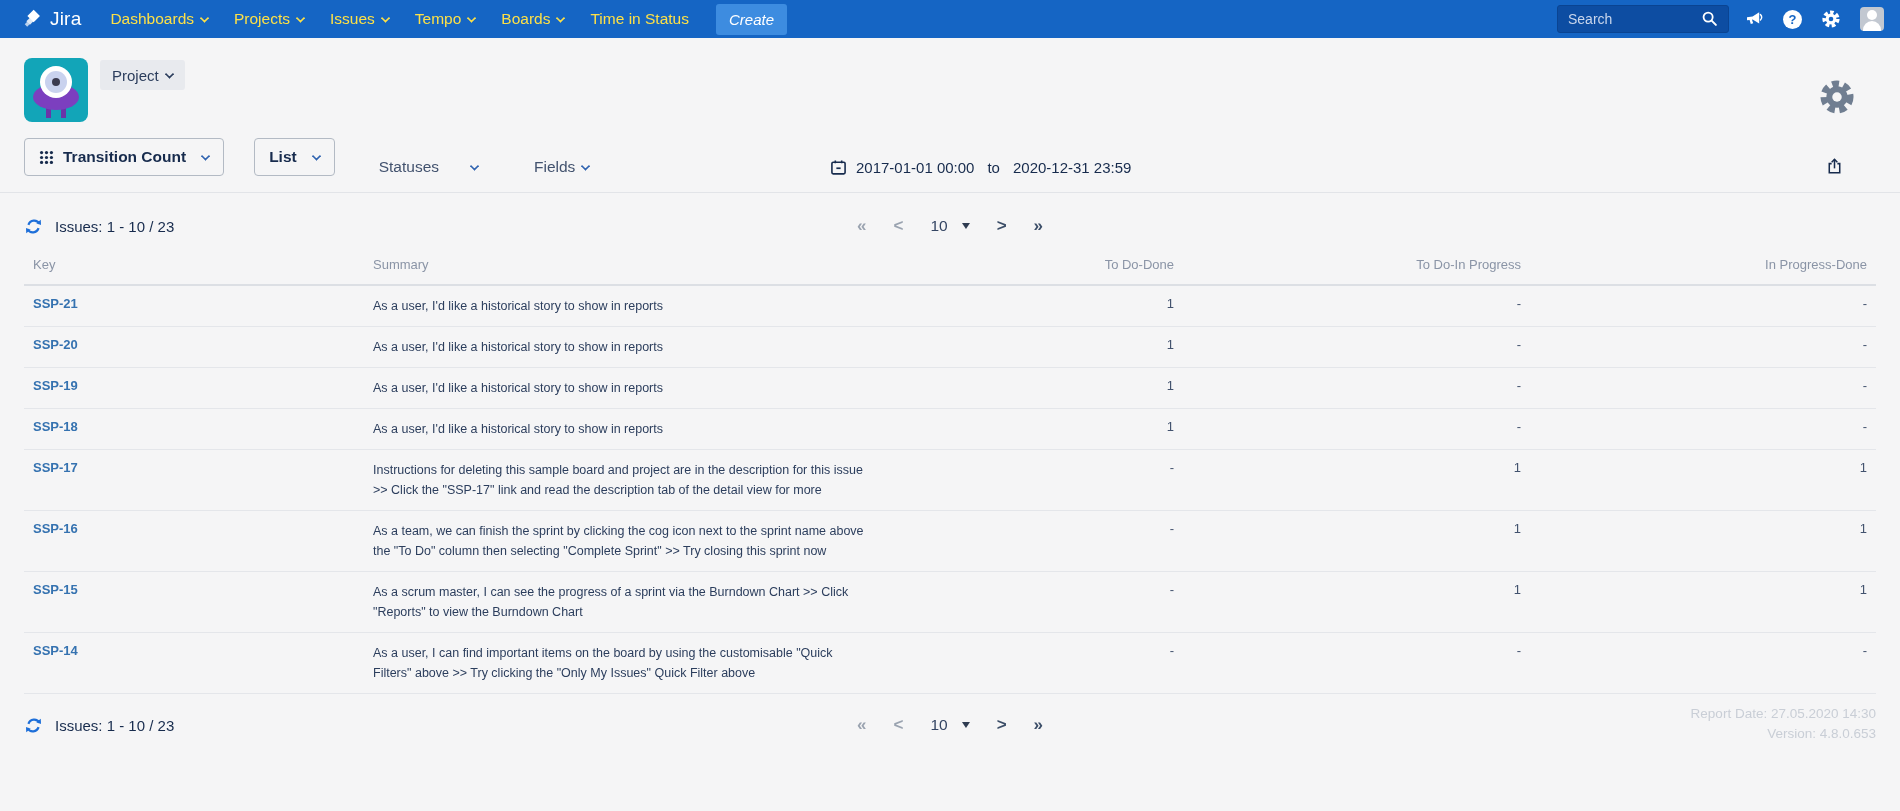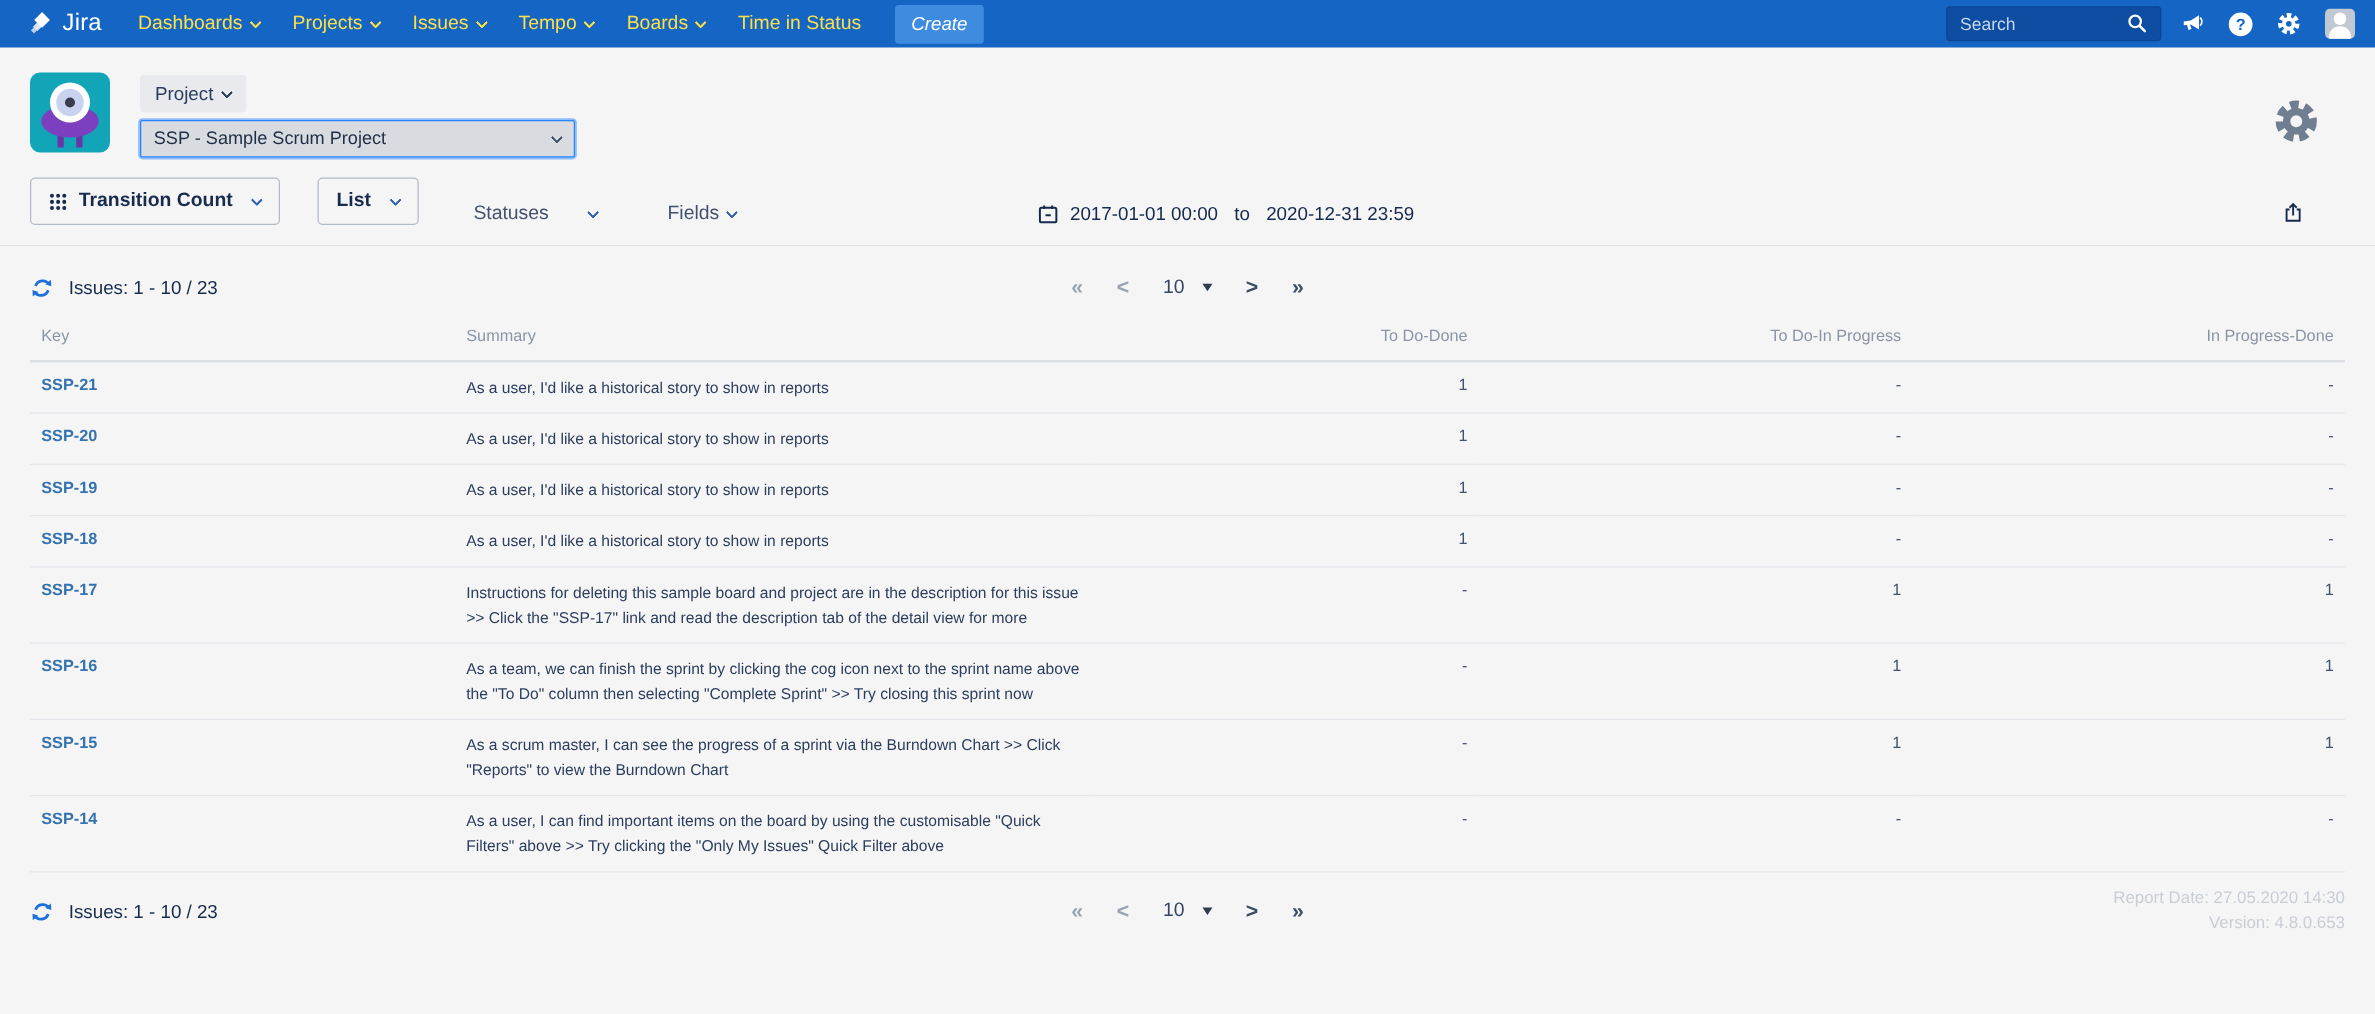--- a/index.html
+++ b/index.html
@@ -19,21 +19,21 @@
   .searchbox input { width:172px; height:28px; background:#0d4da2; border:1px solid #0a4492; border-radius:3px; color:#fff; font-size:14px; padding:0 30px 0 10px; font-family:inherit; }
   .searchbox input::placeholder { color:#c9d6ec; }
   .searchbox .mag { position:absolute; right:7px; top:5px; }
   .nav-ic { display:flex; align-items:center; justify-content:center; cursor:pointer; }
   .help-circle { width:19px; height:19px; border-radius:50%; background:#fff; color:#1565c4; font-weight:700; font-size:13px; display:flex; align-items:center; justify-content:center; }
   .avatar { width:24px; height:24px; border-radius:4px; background:#c2c8d1; position:relative; overflow:hidden; cursor:pointer; }
   .avatar::before { content:""; position:absolute; width:10px; height:10px; border-radius:50%; background:#fff; left:7px; top:3px; }
   .avatar::after { content:""; position:absolute; width:18px; height:12px; border-radius:9px 9px 0 0; background:#fff; left:3px; top:14px; }
 
   
-  .project-header { position:relative; padding:20px 24px 0 24px; display:flex; gap:24px; }
+  .project-header { position:relative; padding:20px 24px 0 24px; display:flex; gap:12px; }
   .proj-avatar { width:64px; height:64px; border-radius:8px; background:#12a5b8; position:relative; overflow:hidden; flex:0 0 auto; }
   .proj-avatar .ufo { position:absolute; width:46px; height:26px; border-radius:50%; background:#7c3fbf; left:9px; top:26px; }
   .proj-avatar .eye-w { position:absolute; width:32px; height:32px; border-radius:50%; background:#ffffff; left:16px; top:8px; }
   .proj-avatar .eye-i { position:absolute; width:22px; height:22px; border-radius:50%; background:#c9d2ee; left:21px; top:13px; }
   .proj-avatar .pupil { position:absolute; width:8px; height:8px; border-radius:50%; background:#3b3b4f; left:28px; top:20px; }
   .proj-avatar .leg1,.proj-avatar .leg2 { position:absolute; width:5px; height:10px; background:#6a34a8; top:50px; }
   .proj-avatar .leg1 { left:22px; } .proj-avatar .leg2 { left:37px; }
   .proj-controls { display:flex; flex-direction:column; align-items:flex-start; padding-top:2px; }
   .project-btn { background:#e8eaee; border:none; border-radius:3px; height:30px; padding:0 12px; font-size:15px; color:#2b3d5c; display:flex; align-items:center; cursor:pointer; font-family:inherit; }
   .project-btn .chev { color:#2b3d5c; }
@@ -137,24 +137,20 @@
     <span class="ufo"></span>
       <span class="eye-w"></span>
       <span class="eye-i"></span>
       <span class="pupil"></span>
   </div>
   <div class="proj-controls">
     <button class="project-btn">
       <span>Project</span>
         <span class="chev"></span>
     </button>
-    <div class="project-select">
-      <span>SSP - Sample Scrum Project</span>
-        <span class="chev" style="color:#42526e;"></span>
-    </div>
   </div>
   <span class="big-gear">
     <svg width="38" height="38" viewBox="0 0 20 20">
         <circle cx="10" cy="10" r="6.6" fill="none" stroke="#707e91" stroke-width="4.2" stroke-dasharray="3.4 2.3"></circle>
         <circle cx="10" cy="10" r="5.6" fill="#707e91"></circle>
         <circle cx="10" cy="10" r="2.5" fill="#f5f5f6"></circle>
       </svg>
   </span>
 </section>
 

